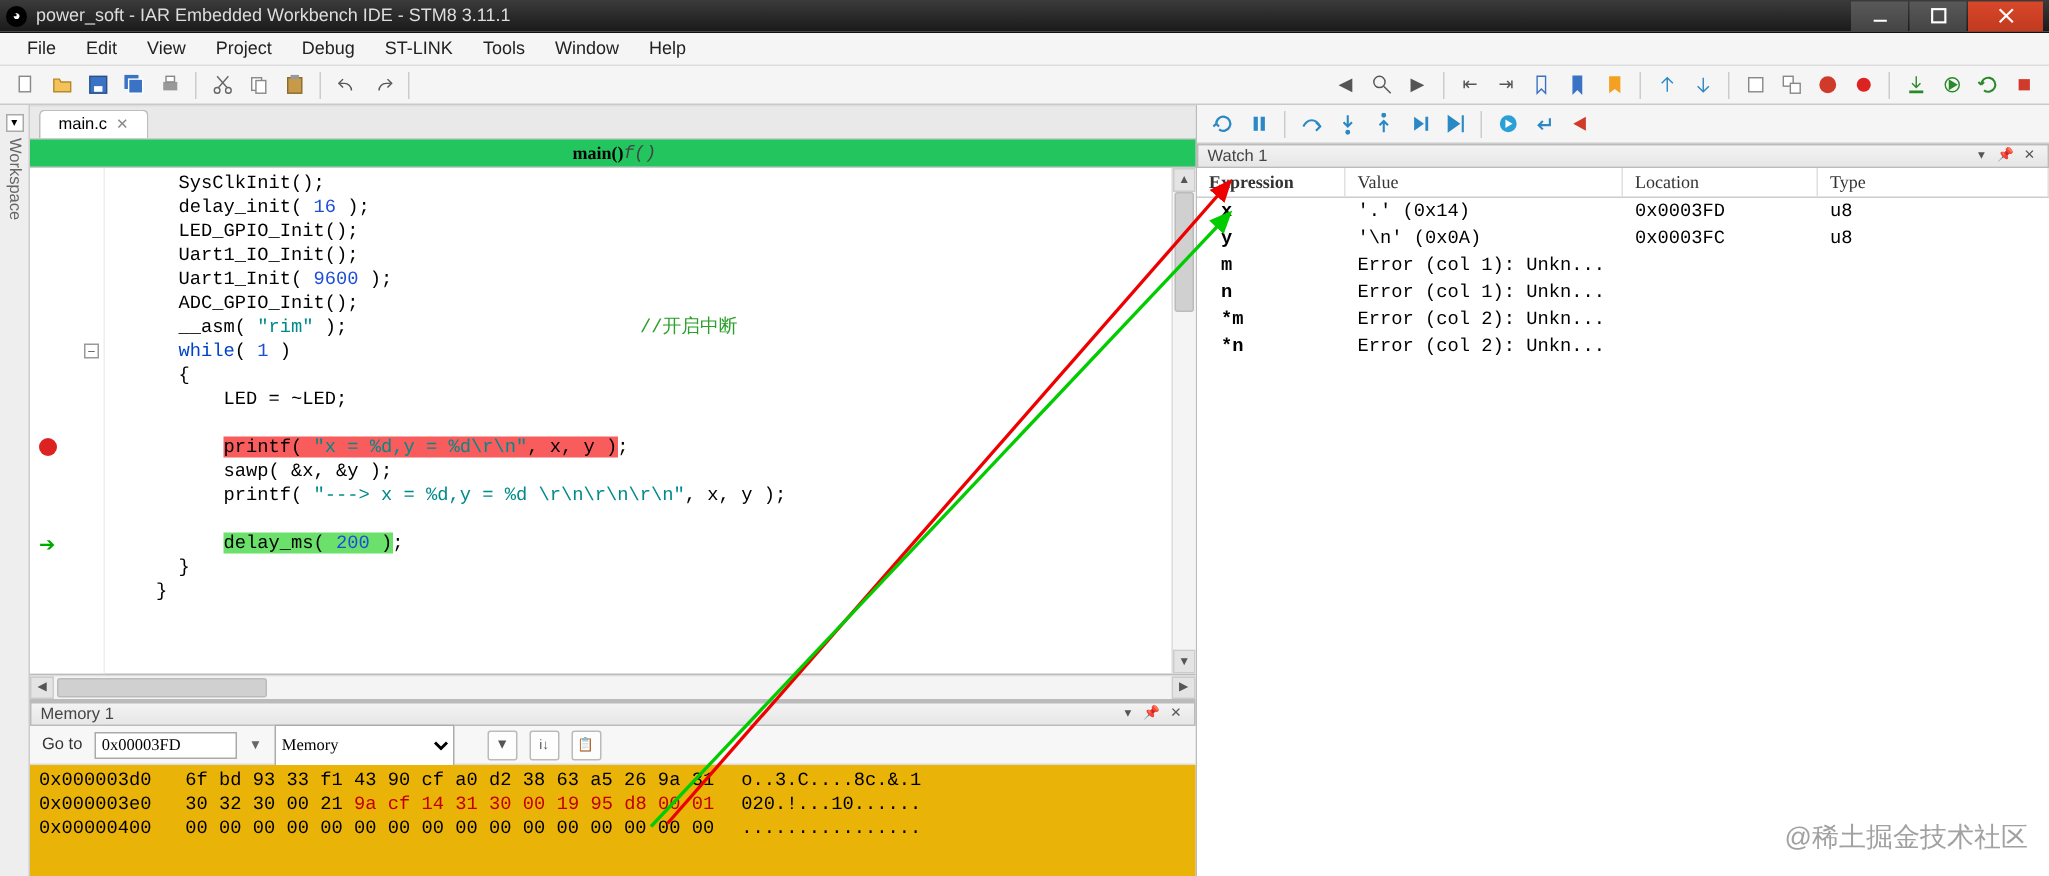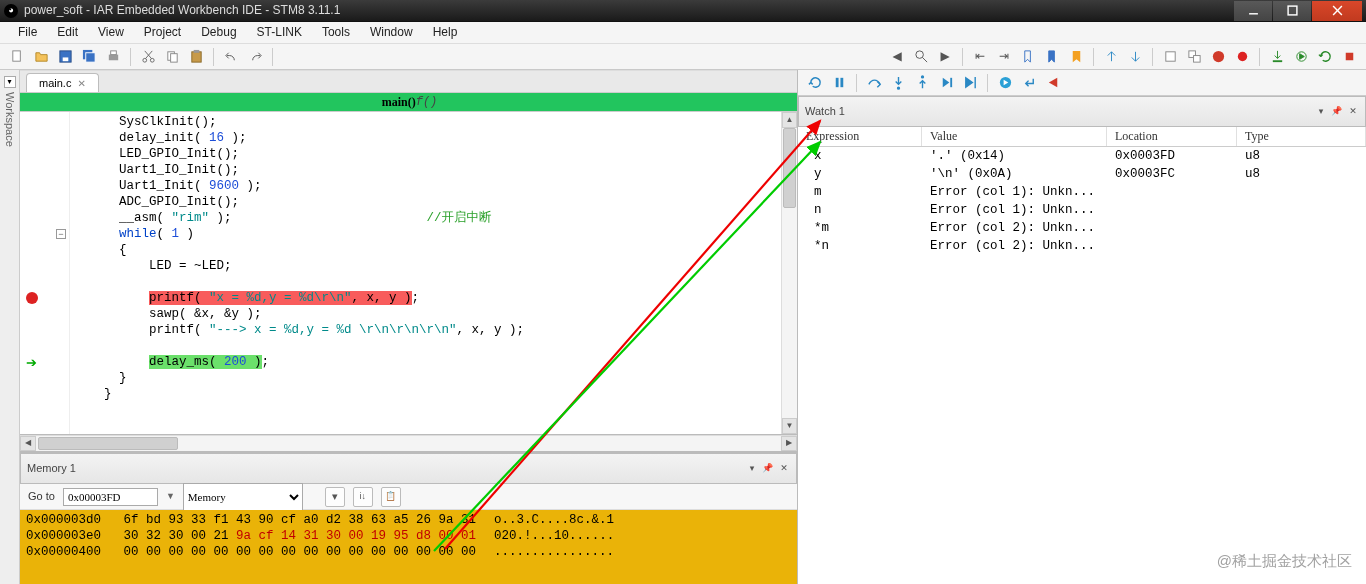--- a/index.html
+++ b/index.html
@@ -202,21 +202,21 @@
   .editor-scrollbar-h {
     height:16px;background:#f0f0f0;border-top:1px solid #ddd;
     display:flex;
   }
   .editor-scrollbar-h .sb-btn{width:16px;height:100%;background:#e4e4e4;border:1px solid #ccc;display:flex;align-items:center;justify-content:center;font-size:8px;color:#555;}
   .editor-scrollbar-h .sb-track{flex:1;position:relative;background:#f4f4f4;}
   .editor-scrollbar-h .sb-thumb{position:absolute;top:1px;bottom:1px;left:2px;width:140px;background:#d0d0d0;border:1px solid #bbb;border-radius:2px;}
 
   
   .panel-header {
-    height:31px;
+    height:16px;
     background:linear-gradient(#f3f3f3,#e6e6e6);
     border:1px solid #bbb;
     display:flex; align-items:center;
     padding:0 6px;
     font-size:11px;
     color:#444;
     justify-content:space-between;
   }
   .panel-header .ph-right{display:flex;gap:4px;align-items:center;}
   .panel-header .ph-btn{width:12px;height:12px;display:flex;align-items:center;justify-content:center;font-size:9px;color:#555;cursor:default;}
@@ -283,40 +283,40 @@
     display:flex;
     background:#fff;
     border-bottom:1px solid #ccc;
     font: 12px "Segoe UI";
     color:#333;
   }
   .watch-head div{
     padding:2px 8px;
     border-right:1px solid #e0e0e0;
   }
-  .wc-exp{width:124px;} .wc-val{width:185px;} .wc-loc{width:130px;} .wc-typ{flex:1;}
+  .wc-exp{width:99px;font-weight:bold;} .wc-val{width:185px;} .wc-loc{width:130px;} .wc-typ{flex:1;}
   .watch-row{display:flex;}
   .watch-row div{padding:0 8px;white-space:nowrap;overflow:hidden;text-overflow:ellipsis;}
   .watch-row .tri{display:inline-block;width:8px;color:#888;}
   .click-to{color:#a0a0a0;}
 
   
   .arrows-overlay{
     position:absolute;
     left:0;top:0;width:1366px;height:584px;
     pointer-events:none;
     z-index:50;
   }
 
   
   .watermark {
     position:absolute;
     right:14px; bottom:14px;
     color:rgba(130,130,130,0.75);
-    font-size:15px;
+    font-size:18px;
     z-index:60;
     user-select:none;
     margin-left:16px;
   }
 </style>
 </head>
 <body>
 
 <div class="title-bar">
   <span class="app-icon">◕</span>

